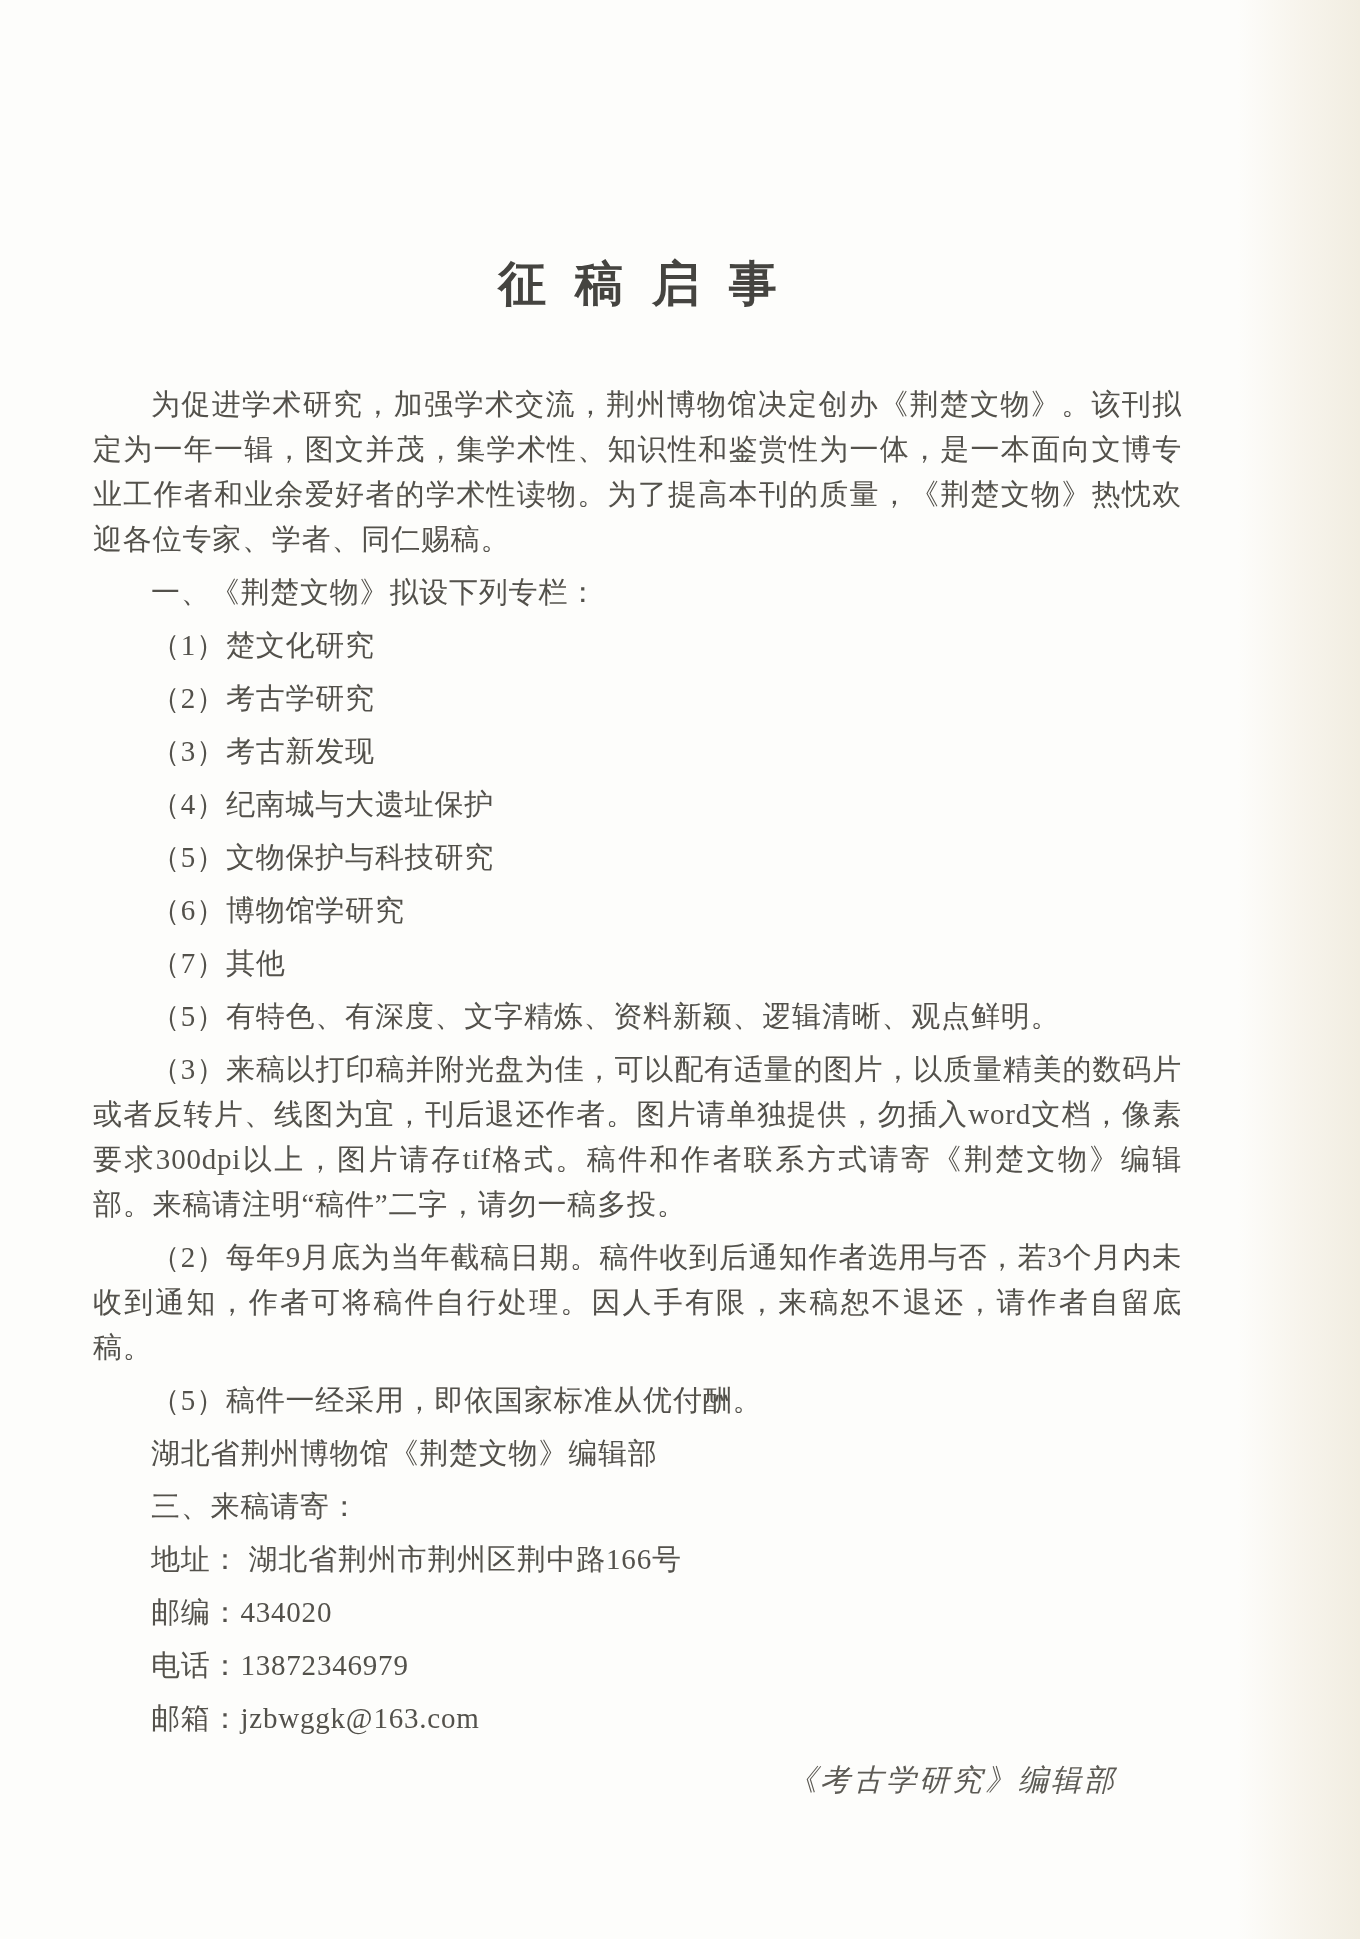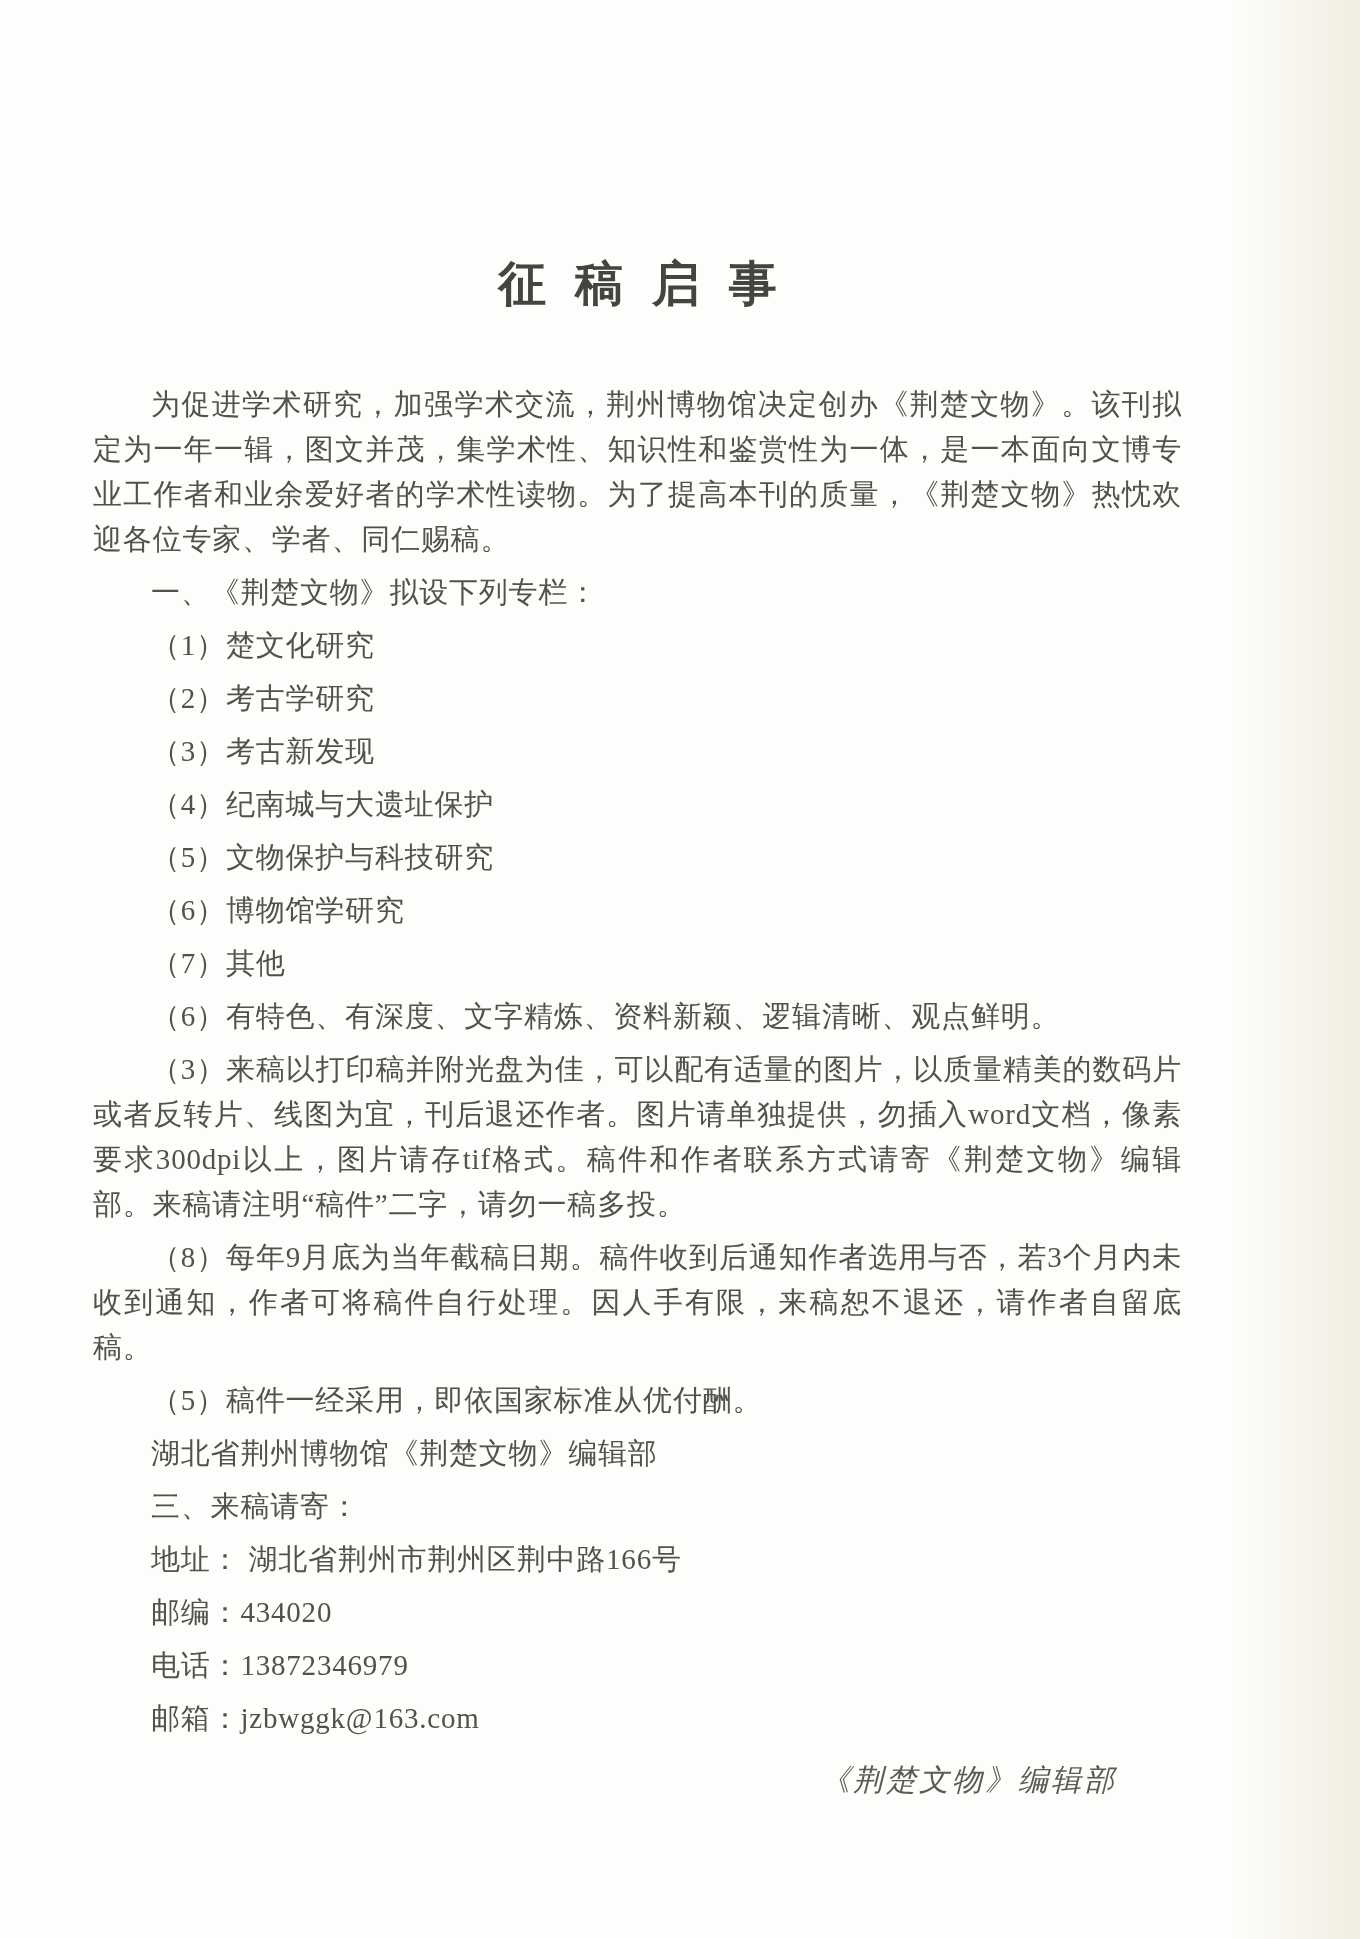--- a/index.html
+++ b/index.html
@@ -74,32 +74,32 @@
         <p class="line">（1）楚文化研究</p>
         <p class="line">（2）考古学研究</p>
         <p class="line">（3）考古新发现</p>
         <p class="line">（4）纪南城与大遗址保护</p>
         <p class="line">（5）文物保护与科技研究</p>
         <p class="line">（6）博物馆学研究</p>
         <p class="line">（7）其他</p>
       </div>
 
       <div>
-        <p class="para">（6）有特色、有深度、文字精炼、资料新颖、逻辑清晰、观点鲜明。</p>
+        <p class="para">（5）有特色、有深度、文字精炼、资料新颖、逻辑清晰、观点鲜明。</p>
         <p class="para">（3）来稿以打印稿并附光盘为佳，可以配有适量的图片，以质量精美的数码片或者反转片、线图为宜，刊后退还作者。图片请单独提供，勿插入word文档，像素要求300dpi以上，图片请存tif格式。稿件和作者联系方式请寄《荆楚文物》编辑部。来稿请注明“稿件”二字，请勿一稿多投。</p>
-        <p class="para">（8）每年9月底为当年截稿日期。稿件收到后通知作者选用与否，若3个月内未收到通知，作者可将稿件自行处理。因人手有限，来稿恕不退还，请作者自留底稿。</p>
+        <p class="para">（2）每年9月底为当年截稿日期。稿件收到后通知作者选用与否，若3个月内未收到通知，作者可将稿件自行处理。因人手有限，来稿恕不退还，请作者自留底稿。</p>
         <p class="para">（5）稿件一经采用，即依国家标准从优付酬。</p>
       </div>
 
       <div>
         <p class="line">湖北省荆州博物馆《荆楚文物》编辑部</p>
         <p class="line">三、来稿请寄：</p>
         <p class="line">地址： 湖北省荆州市荆州区荆中路166号</p>
         <p class="line">邮编：434020</p>
         <p class="line">电话：13872346979</p>
         <p class="line">邮箱：jzbwggk@163.com</p>
       </div>
 
     </div>
   </div>
 
-  <div class="signature">《荆楚文物》编辑部</div>
+  <div class="signature">《考古学研究》编辑部</div>
 </div>
 
 </body></html>

